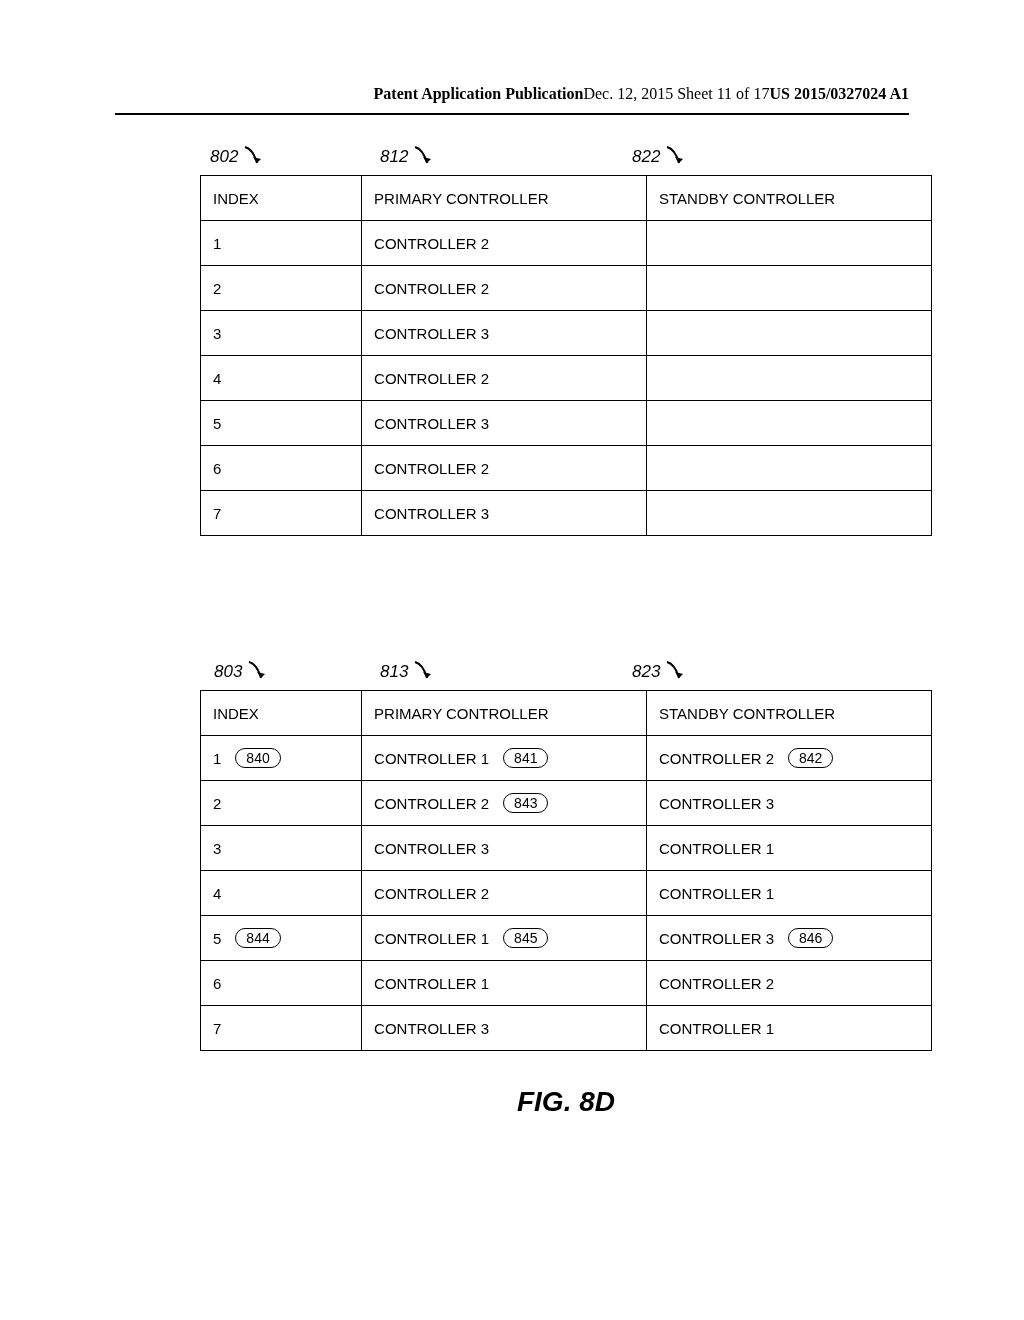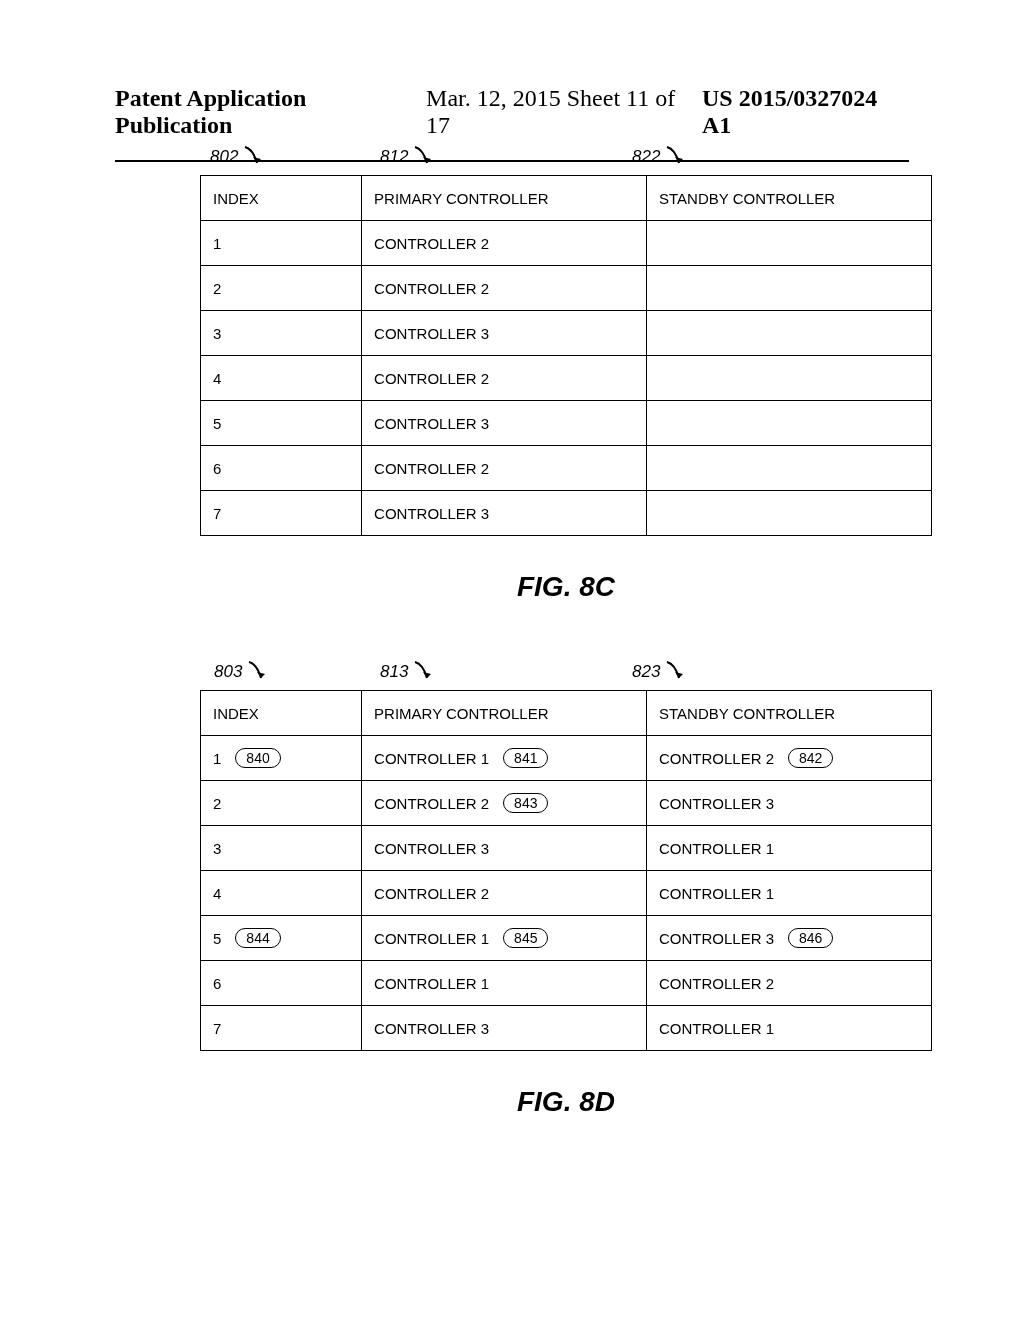--- a/index.html
+++ b/index.html
@@ -9,25 +9,25 @@
     width: 1024px;
     height: 1320px;
     position: relative;
   }
   .header {
     position: absolute;
     top: 85px;
     left: 115px;
     right: 115px;
     display: flex;
-    justify-content: center;
+    justify-content: flex-end;
     font-family: "Times New Roman", serif;
-    font-size: 24px;
+    font-size: 16px;
     border-bottom: 2px solid #000;
-    padding-bottom: 21px;
+    padding-bottom: 10px;
   }
   .header .left { font-weight: bold; }
   .header .mid { }
   .header .right { font-weight: bold; }
 
   .figure-area {
     position: absolute;
     left: 200px;
     width: 732px;
   }
@@ -95,21 +95,21 @@
     font-style: italic;
     font-size: 28px;
     margin-top: 35px;
   }
 </style>
 </head>
 <body>
 
 <div class="header">
   <span class="left">Patent Application Publication</span>
-  <span class="mid">Mar. 12, 2015  Sheet 11 of 17</span>
+  <span class="mid">Dec. 12, 2015  Sheet 11 of 17</span>
   <span class="right">US 2015/0327024 A1</span>
 </div>
 
 <div class="figure-area figA">
 
   <div class="ref-arrow" style="left:10px;">
     <span class="num">802</span>
     <span class="arr"><svg width="22" height="22">
           <path d="M2 2 Q 10 4 14 18" stroke="#000" stroke-width="2" fill="none"></path>
           <path d="M14 18 L10 12 L18 14 Z" fill="#000"></path>
@@ -259,21 +259,20 @@
           </td>
           <td>
             <div class="cell-wrap">
               <span></span>
             </div>
           </td>
         </tr>
       </tbody>
   </table>
 
-  <div class="fig-caption">FIG. 8C</div>
 </div>
 
 <div class="figure-area figB">
 
   <div class="ref-arrow" style="left:14px;">
     <span class="num">803</span>
     <span class="arr"><svg width="22" height="22">
           <path d="M2 2 Q 10 4 14 18" stroke="#000" stroke-width="2" fill="none"></path>
           <path d="M14 18 L10 12 L18 14 Z" fill="#000"></path>
         </svg></span>

